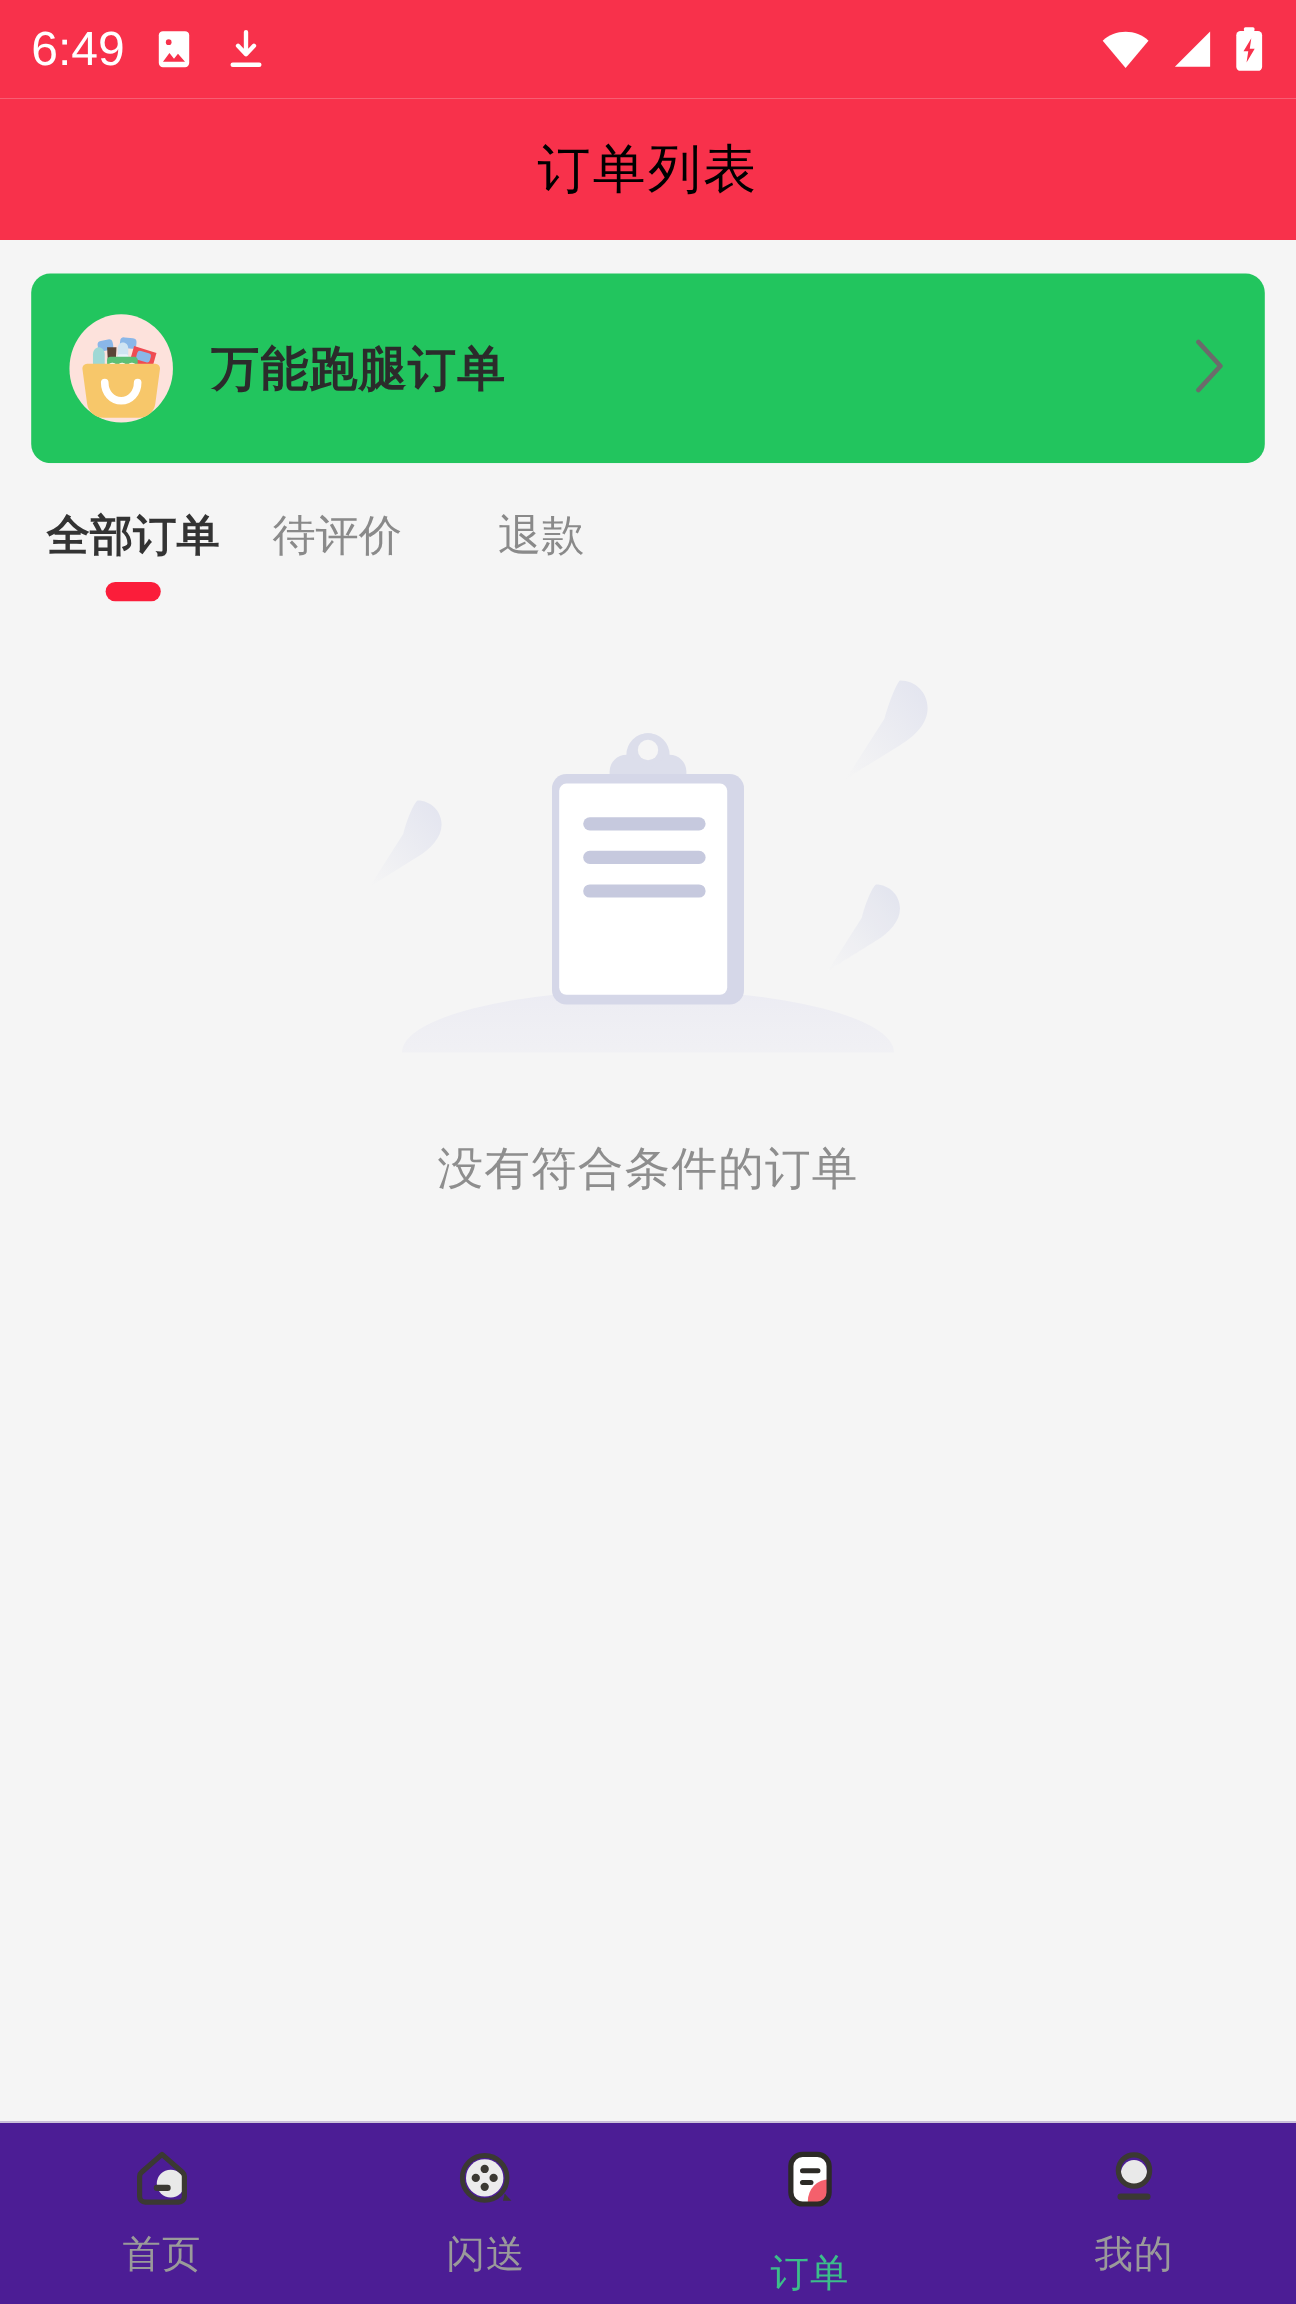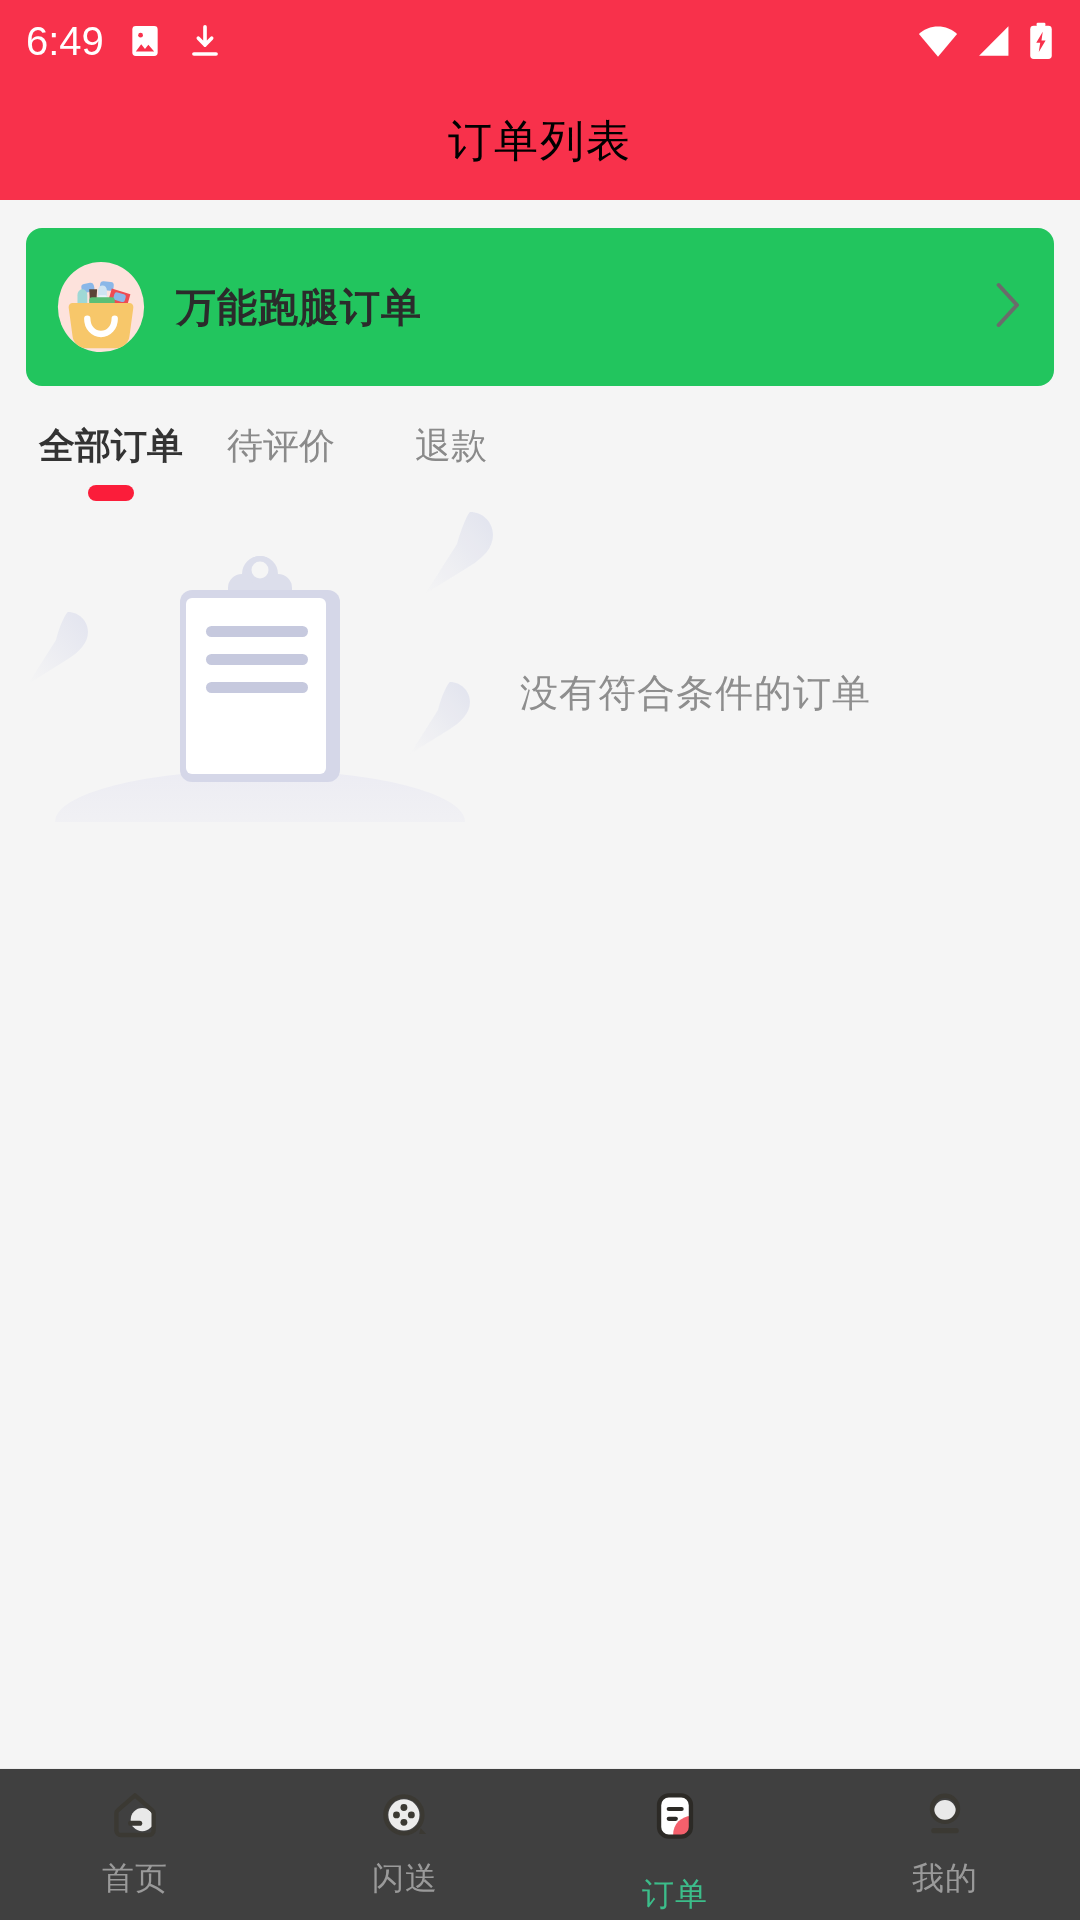--- a/index.html
+++ b/index.html
@@ -52,32 +52,32 @@
   .tab-label{ font-size:36px; color:#8a8a8a; font-weight:400; white-space:nowrap; }
   .tab.active .tab-label{ color:#333; font-weight:700; }
   .tab-ind{
     margin-top:14px; width:46px; height:16px; border-radius:9px;
     background:transparent;
   }
   .tab.active .tab-ind{ background:#fb1d3a; }
 
   
   .empty{
-    position:absolute; left:0; right:0; top:492px;
-    display:flex; align-items:center;
+    position:absolute; left:0; right:0; top:547px;
+    display:flex; flex-direction:column; align-items:center;
   }
   .empty-illus{ width:520px; height:330px; }
   .empty-text{
     margin-top:72px; font-size:38px; color:#8e8e8e; letter-spacing:1px;
   }
 
   
   .tabbar{
     position:absolute; left:0; bottom:0; width:1080px; height:152px;
-    background:#404040; border-top:1px solid #ececec;
+    background:#4c1d95; border-top:1px solid #ececec;
     display:flex; align-items:flex-start;
   }
   .navitem{
     flex:1 1 0; height:100%;
     display:flex; flex-direction:column; align-items:center;
     padding-top:18px;
   }
   .nav-ico{ width:58px; height:58px; display:block; }
   .nav-label{ margin-top:12px; font-size:32px; color:#9a9a9a; letter-spacing:1px; }
   .navitem.active .nav-label{ color:#3cbd8a;margin-top:28px; }

